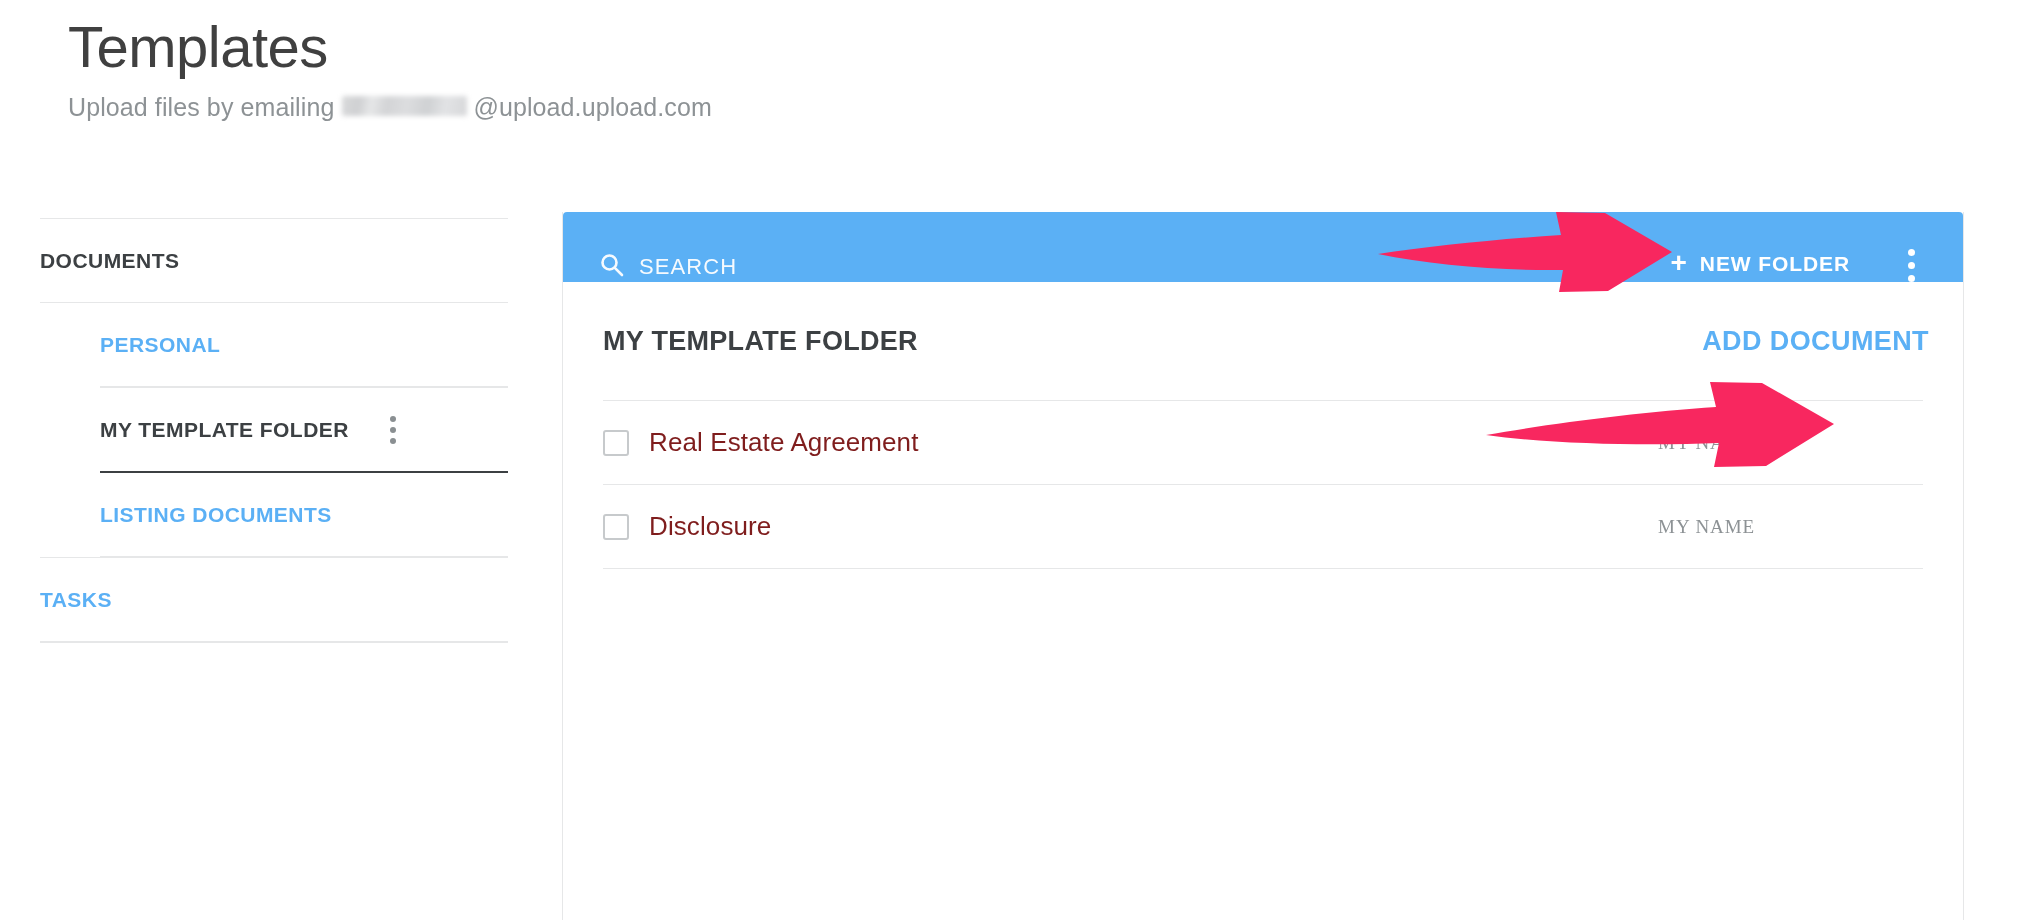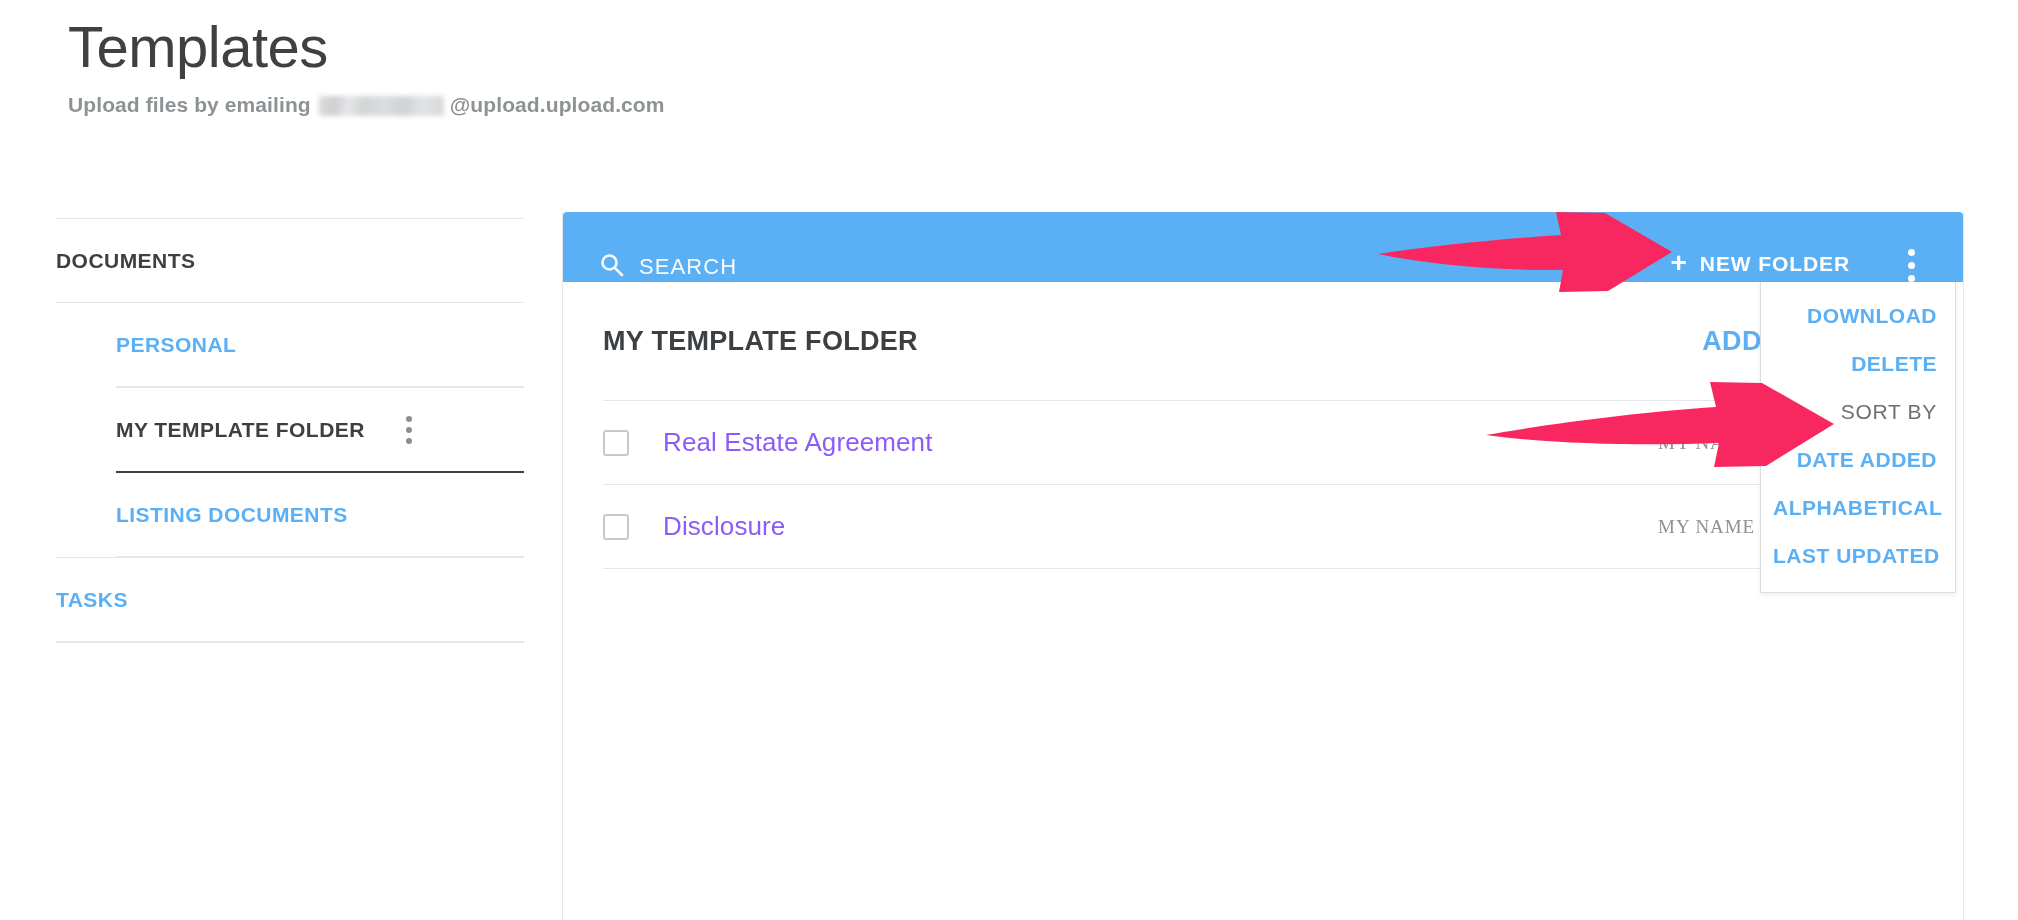--- a/index.html
+++ b/index.html
@@ -26,48 +26,48 @@
   .page-title {
     font-size: 58px;
     font-weight: 400;
     color: #404040;
     letter-spacing: -0.5px;
     line-height: 1.15;
   }
 
   .page-subtitle {
     margin-top: 12px;
-    font-size: 21px;
-    font-weight: 700;
+    font-size: 25px;
+    font-weight: 400;
     color: #8d9295;
     letter-spacing: 0.1px;
     white-space: nowrap;
     display: flex;
-    align-items: flex-end;
+    align-items: center;
   }
 
   .redacted-email {
     display: inline-block;
     width: 125px;
     height: 20px;
     margin: 0 6px 0 8px;
     background: linear-gradient(100deg,
       #d9dadb 0%, #cfd0d2 14%, #e6e7e8 24%,
       #d3d4d6 36%, #dcdddf 52%, #cfd1d3 68%,
       #e2e3e5 82%, #d6d7d9 100%);
     filter: blur(2.4px);
     border-radius: 2px;
     position: relative;
     top: -1px;
   }
 
   
   .sidebar {
     position: absolute;
-    left: 56px;
+    left: 40px;
     top: 218px;
     width: 468px;
   }
 
   .sidebar-rule {
     height: 1px;
     background: #e6e7e8;
     width: 468px;
   }
 
@@ -237,23 +237,23 @@
   .doc-checkbox {
     width: 26px;
     height: 26px;
     border: 2px solid #c7cacc;
     border-radius: 3px;
     background: #ffffff;
     flex: none;
   }
 
   .doc-name {
-    margin-left: 34px;
+    margin-left: 20px;
     font-size: 26px;
-    color: #8b5cf6;
+    color: #7f1d1d;
     font-weight: 400;
     letter-spacing: 0.1px;
   }
 
   .doc-owner {
     margin-left: auto;
     margin-right: 168px;
     font-size: 19px;
     color: #8d9295;
     letter-spacing: 0.9px;
@@ -404,28 +404,20 @@
     <div class="doc-row">
       <span class="doc-checkbox"></span>
       <span class="doc-name">Disclosure</span>
       <span class="doc-owner">MY NAME</span>
     </div>
 
     <div class="list-divider"></div>
 
   </section>
 
-  <div class="dropdown">
-    <div class="dropdown-item">DOWNLOAD</div>
-    <div class="dropdown-item">DELETE</div>
-    <div class="dropdown-item header-item">SORT BY</div>
-    <div class="dropdown-item">DATE ADDED</div>
-    <div class="dropdown-item">ALPHABETICAL</div>
-    <div class="dropdown-item">LAST UPDATED</div>
-  </div>
 
   <svg class="arrow-layer" viewBox="0 0 2018 920" xmlns="http://www.w3.org/2000/svg">
     <g fill="#f8275f">
 
       <path d="M1378 254 C1430 246 1500 239 1561 235
                L1556 212
                L1605 213
                L1672 252
                L1608 291
                L1559 292

